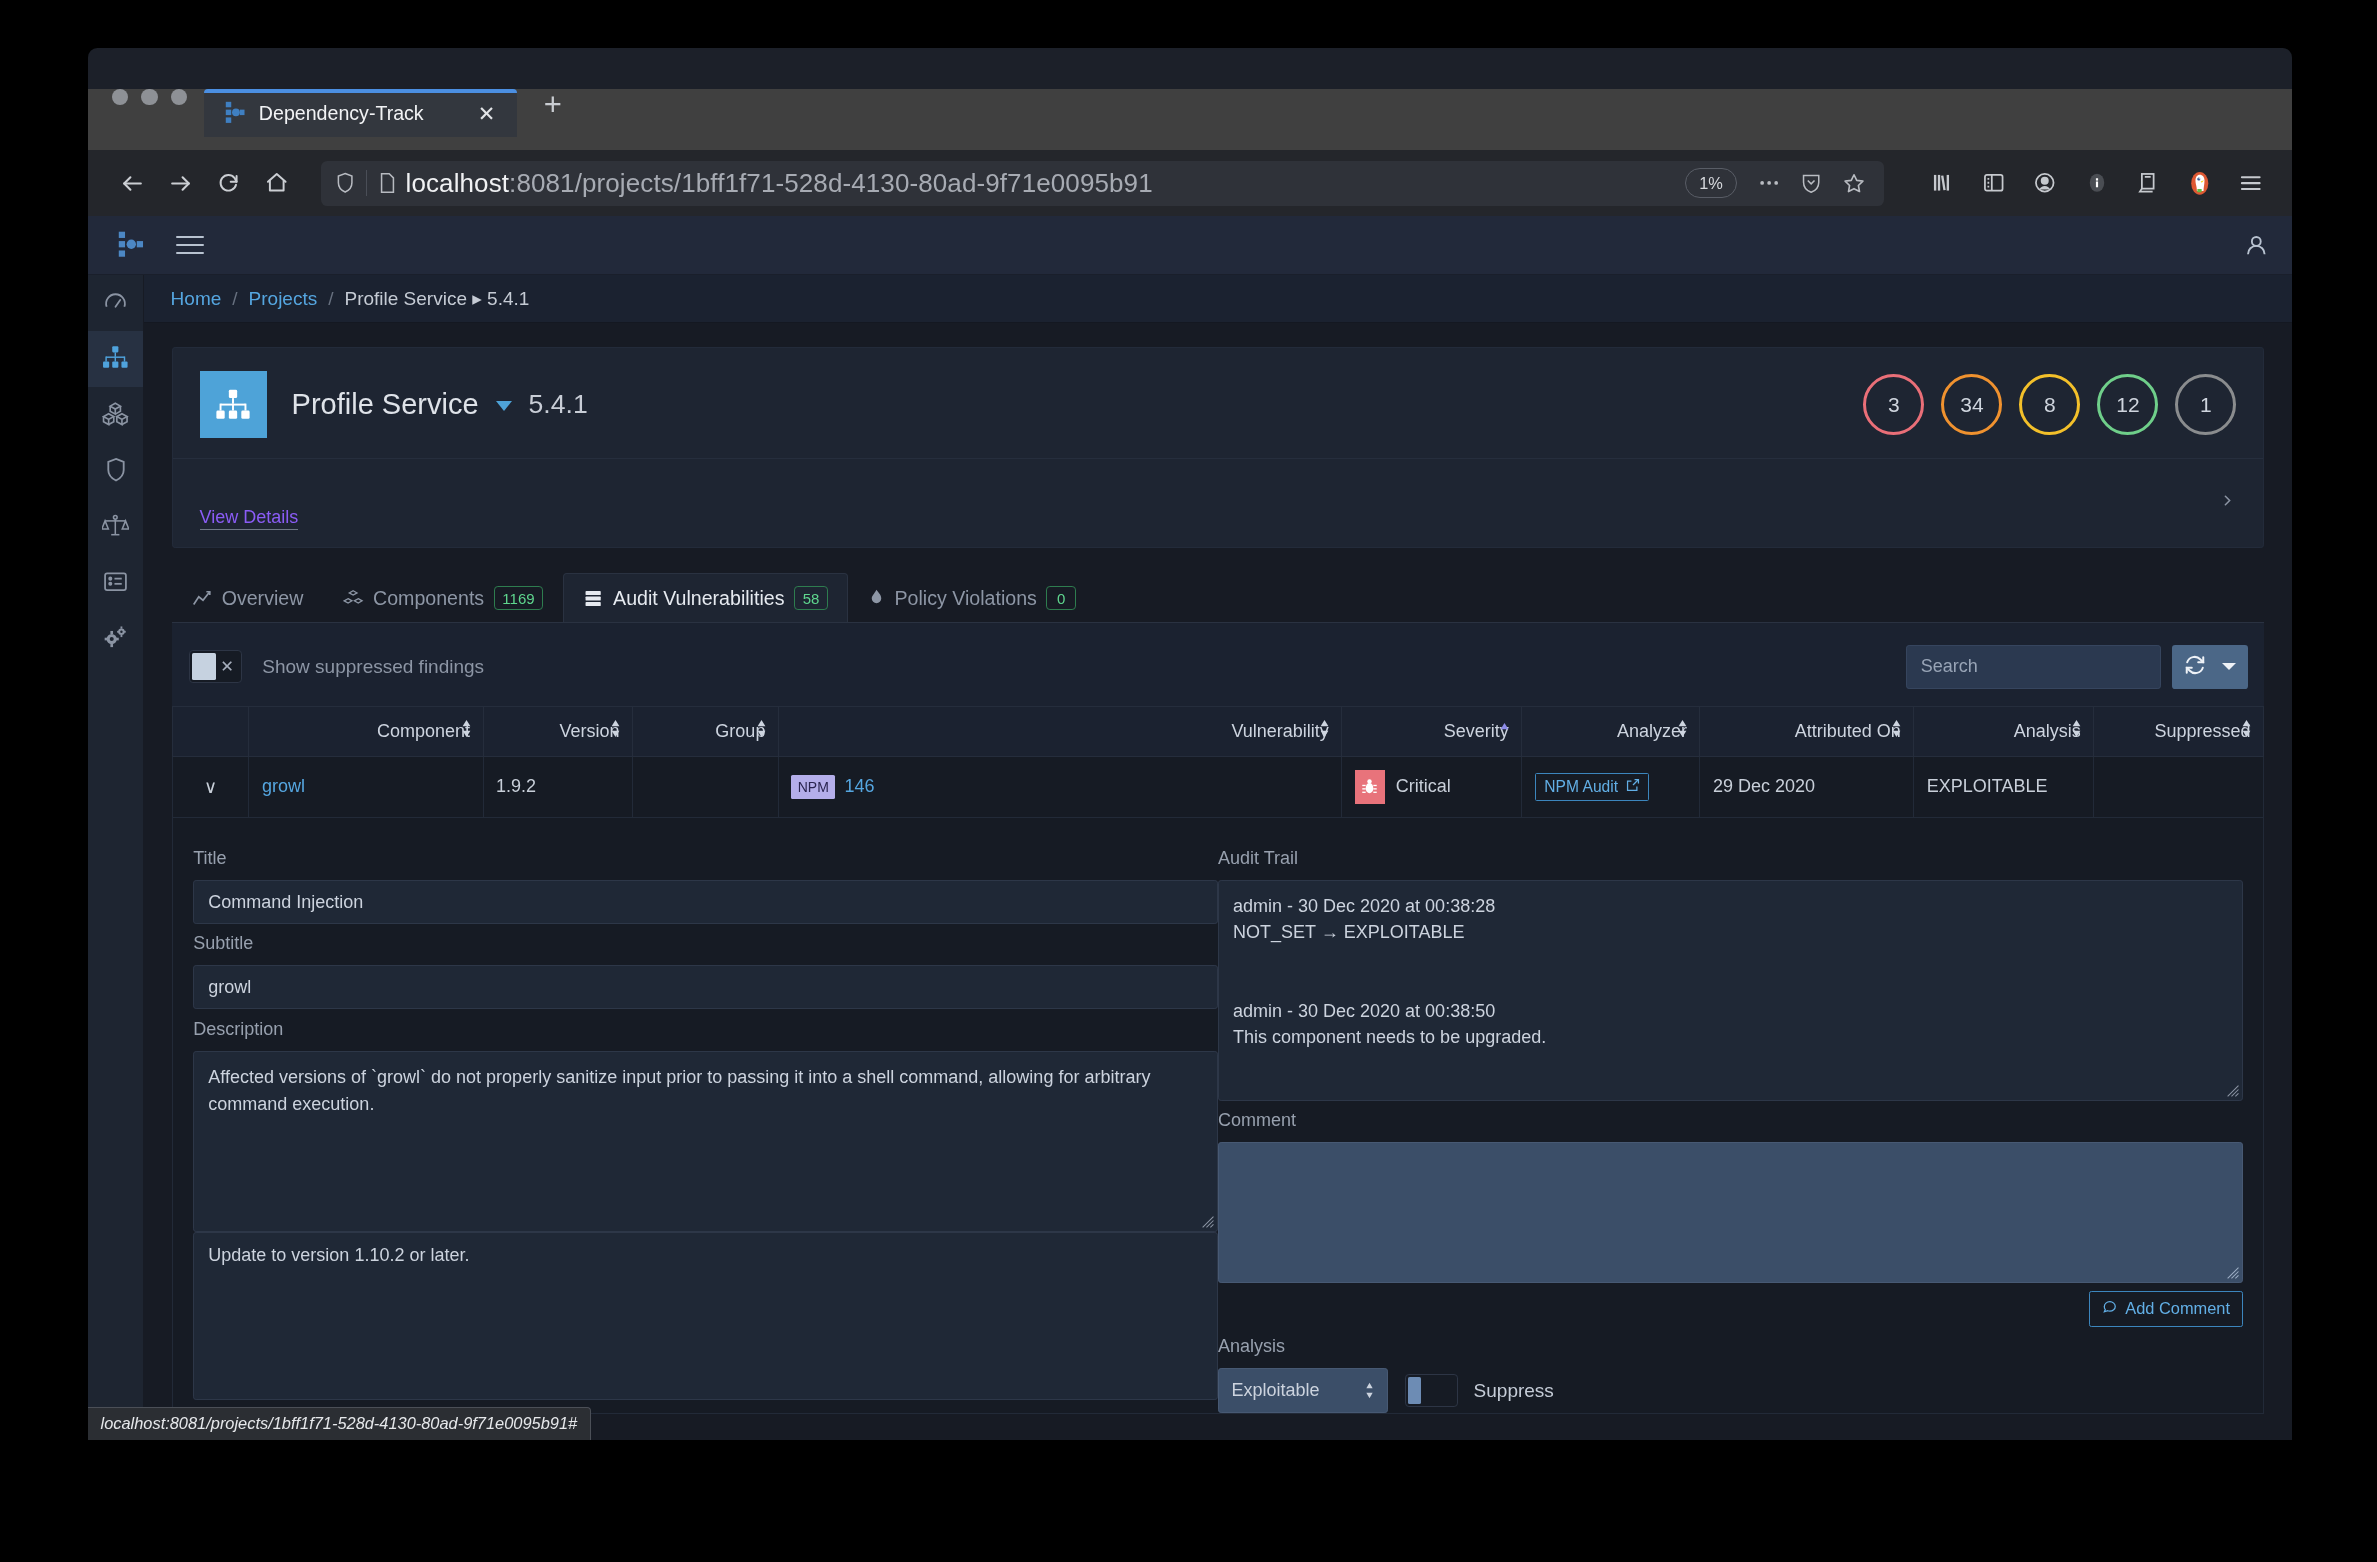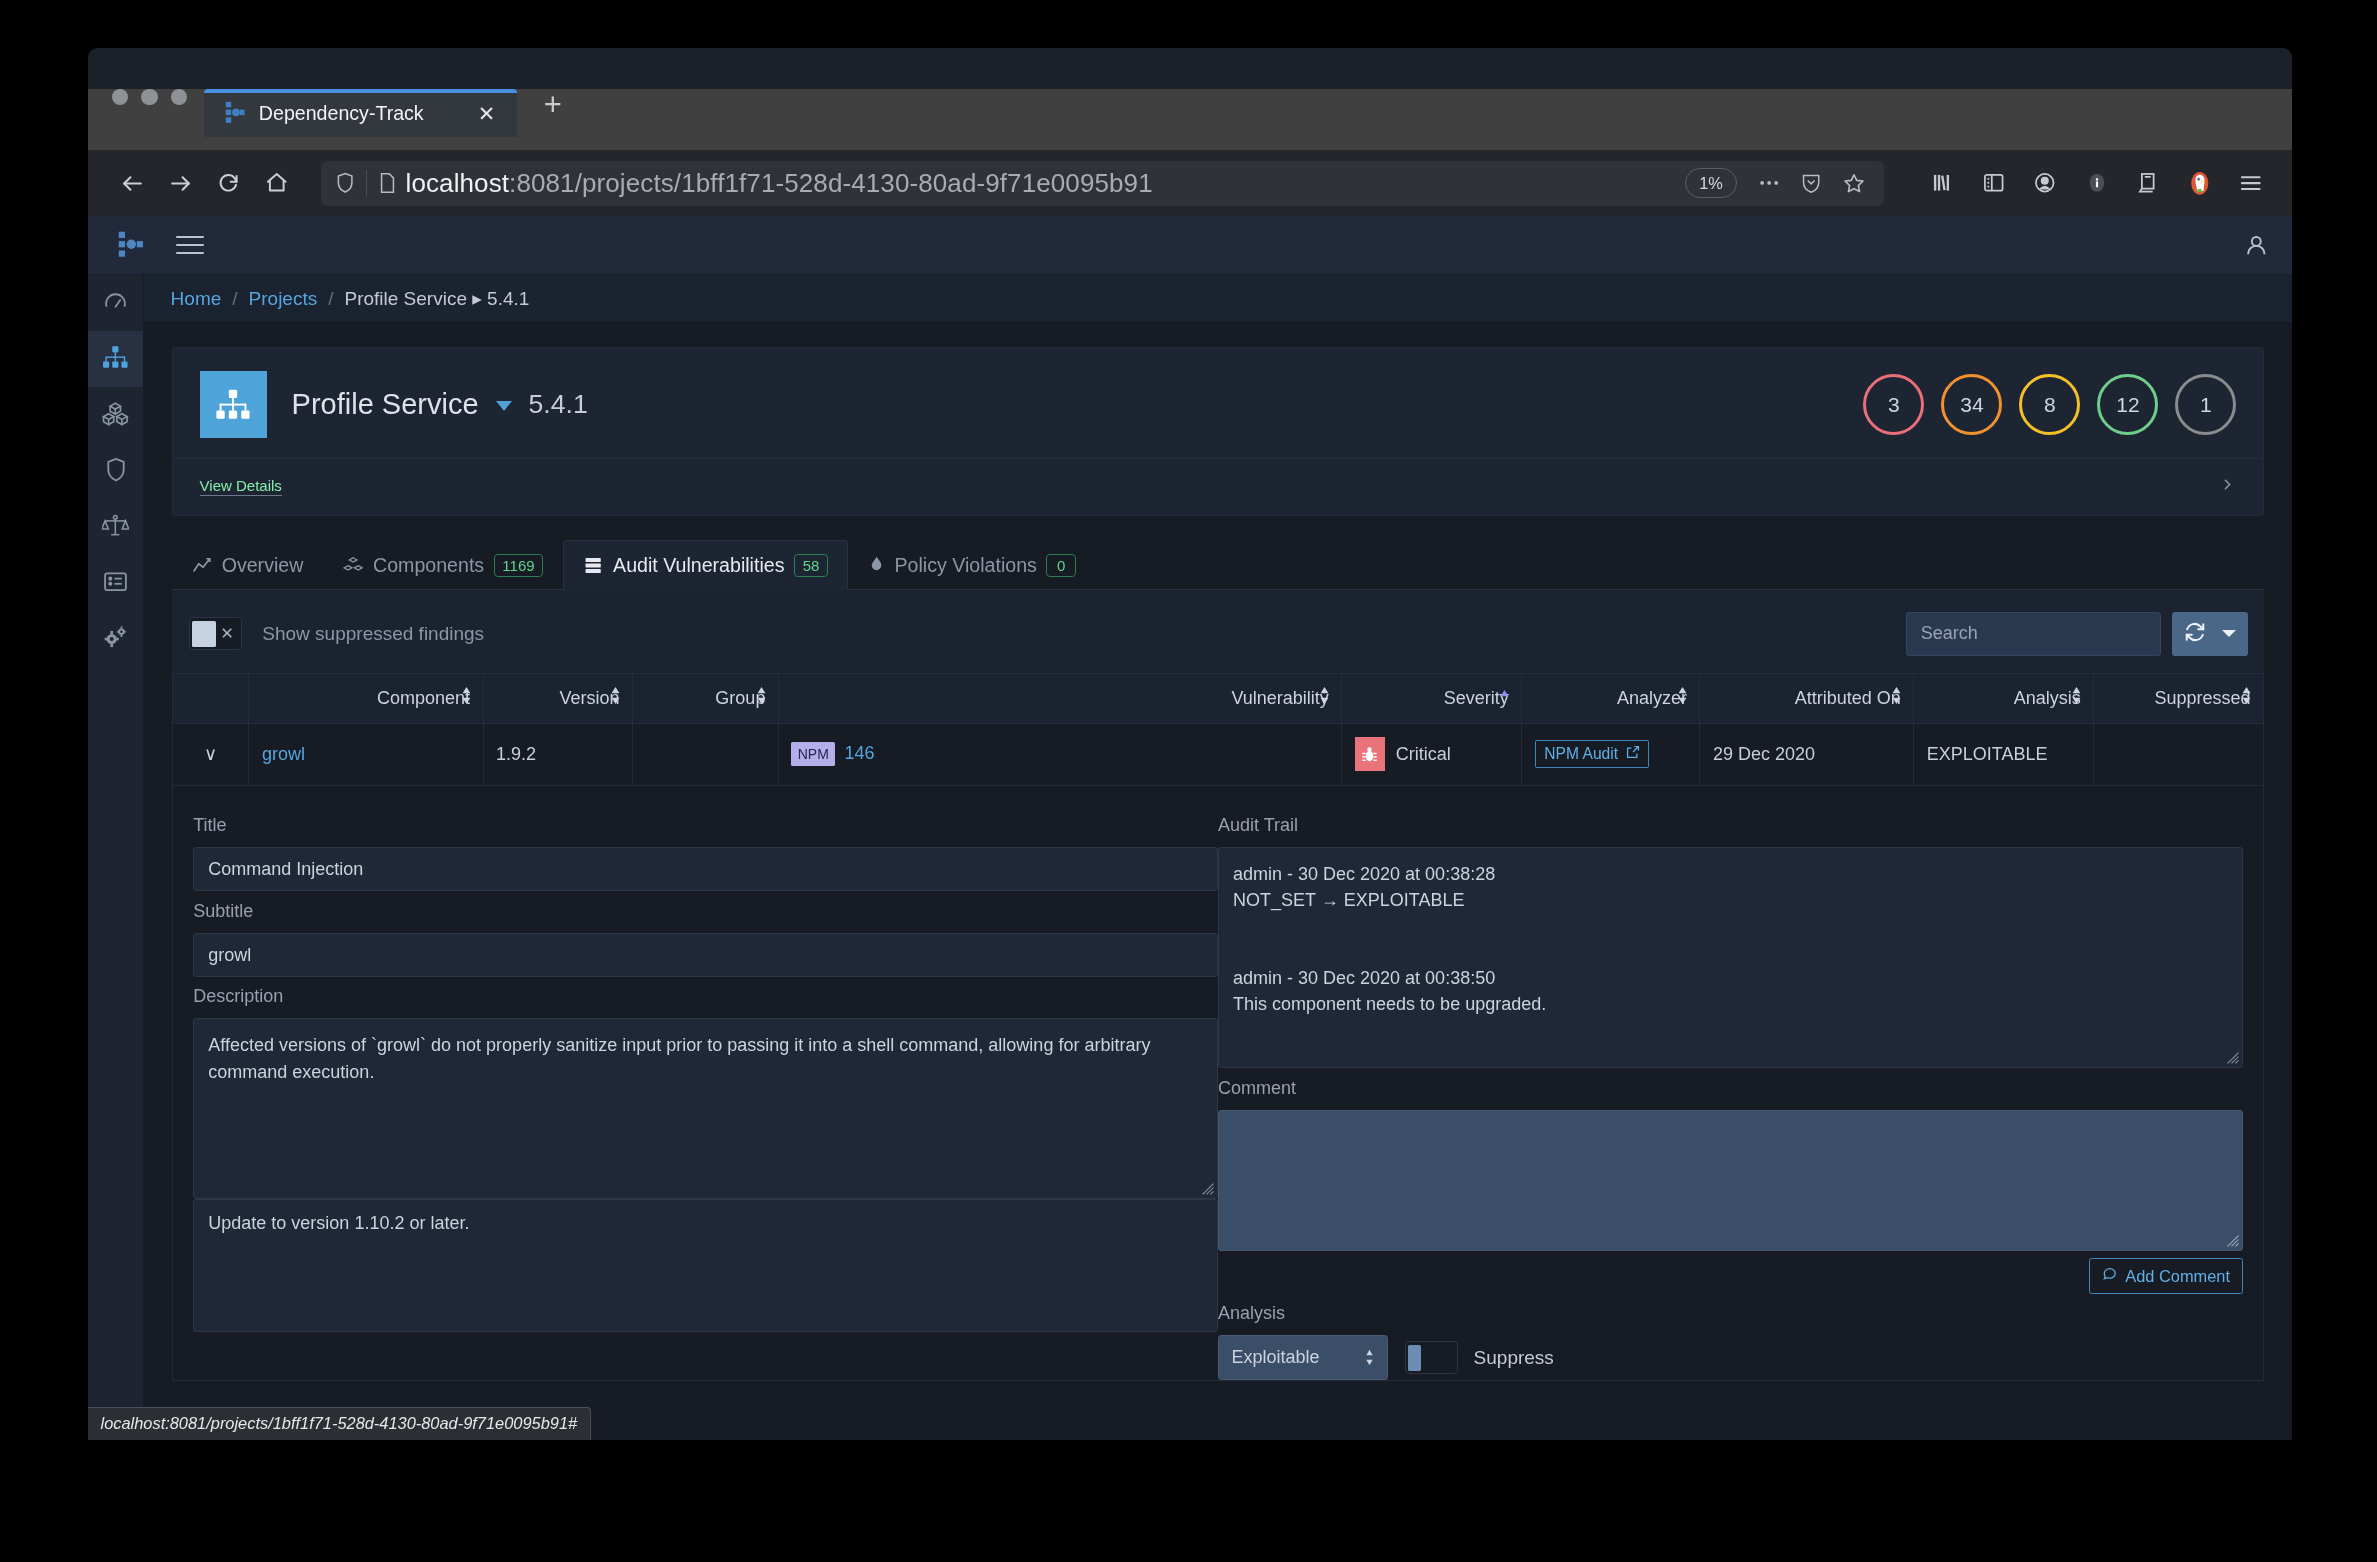--- a/index.html
+++ b/index.html
@@ -211,23 +211,24 @@
     border: 3.1px solid #888;
     display: flex; align-items: center; justify-content: center;
     font-size: 21px; color: #cfd5de;
   }
   .proj-footer {
     border-top: 0.8px solid #262e3d;
     padding: 15.6px 26.6px 17px 26.6px;
     display: flex; align-items: center;
   }
   .view-details {
-    color: #86efac; font-size: 15px;
+    color: #8b5cf6; font-size: 18px;
     border-bottom: 0.8px solid #6f7886;
     padding-bottom: 1.6px;
+    margin-top: 32px;
   }
   .chev-right { margin-left: auto; color: #8b94a3; font-size: 20.3px; }
   
   .tabs {
     display: flex; align-items: flex-end;
     margin-top: 23.5px;
     border-bottom: 0.8px solid #2a3241;
   }
   .ntab {
     display: flex; align-items: center; gap: 9.4px;
@@ -371,21 +372,21 @@
     border: 0.8px solid #2d3748;
     border-radius: 3.1px;
     color: #ccd3de;
     font-size: 18px;
     font-family: "Liberation Sans", sans-serif;
     padding: 12.5px 14px;
     resize: none;
   }
   .finput { height: 44px; padding: 0 14px; line-height: 42px; }
   .ta-desc { height: 181px; line-height: 1.5; }
-  .ta-rec { height: 133px; }
+  .ta-rec { height: 168px; }
   .ta-audit { height: 221px; line-height: 1.45; white-space: pre-wrap; }
   .ta-comment {
     height: 141px;
     background: #3b4e68;
     border-color: #475973;
   }
   .resize-handle {
     position: absolute; right: 3.1px; bottom: 3.1px;
     width: 17px; height: 17px;
     pointer-events: none;

